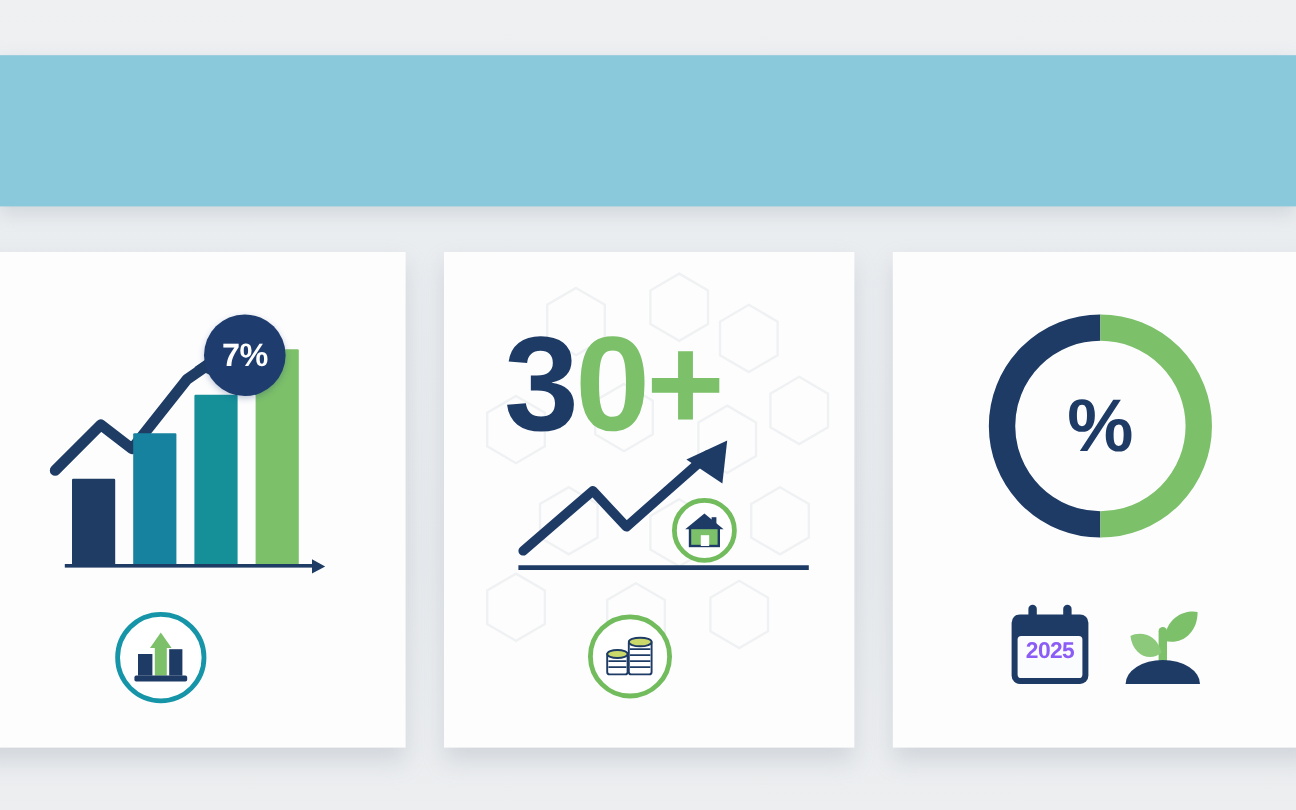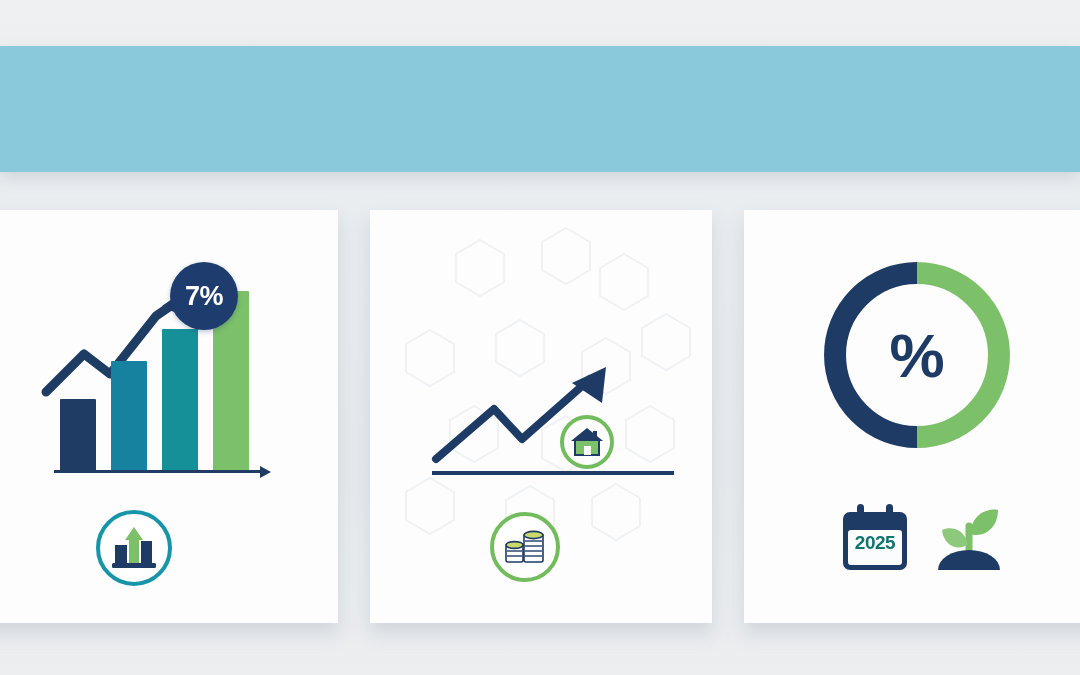--- a/index.html
+++ b/index.html
@@ -220,21 +220,21 @@
     height: 74px;
   }
   #cal-year {
     position: absolute;
     left: 0;
     top: 30px;
     width: 74px;
     text-align: center;
     font-size: 19px;
     font-weight: bold;
-    color: #0f766e;
+    color: #8b5cf6;
     letter-spacing: -0.5px;
   }
   #sprout-icon {
     position: absolute;
     left: 188px;
     top: 290px;
     width: 74px;
     height: 78px;
   }
 </style>
@@ -297,20 +297,23 @@
             <polygon points="296,104 320,118 320,146 296,160 272,146 272,118"></polygon>
             <polygon points="104,196 128,210 128,238 104,252 80,238 80,210"></polygon>
             <polygon points="196,206 220,220 220,248 196,262 172,248 172,220"></polygon>
             <polygon points="280,196 304,210 304,238 280,252 256,238 256,210"></polygon>
             <polygon points="60,268 84,282 84,310 60,324 36,310 36,282"></polygon>
             <polygon points="160,276 184,290 184,318 160,332 136,318 136,290"></polygon>
             <polygon points="246,274 270,288 270,316 246,330 222,316 222,288"></polygon>
           </g>
         </svg>
 
+        <div id="big-number">
+          <span class="navy">3</span><span class="green">0</span><span class="green">+</span>
+        </div>
 
         <svg id="trend2-svg" viewBox="0 0 250 115">
           <polyline points="6,94 64,44 92,74 160,14" fill="none" stroke="#1e3b66" stroke-width="8" stroke-linecap="round" stroke-linejoin="round"></polyline>
           <polygon points="176,2 172,38 142,18" fill="#1e3b66"></polygon>
           <line x1="2" y1="108" x2="244" y2="108" stroke="#1e3b66" stroke-width="4"></line>
         </svg>
 
         <div class="icon-circle" id="house-circle">
           <svg width="34" height="30" viewBox="0 0 34 30">
             <polygon points="17,1 33,14 1,14" fill="#1e3b66"></polygon>

